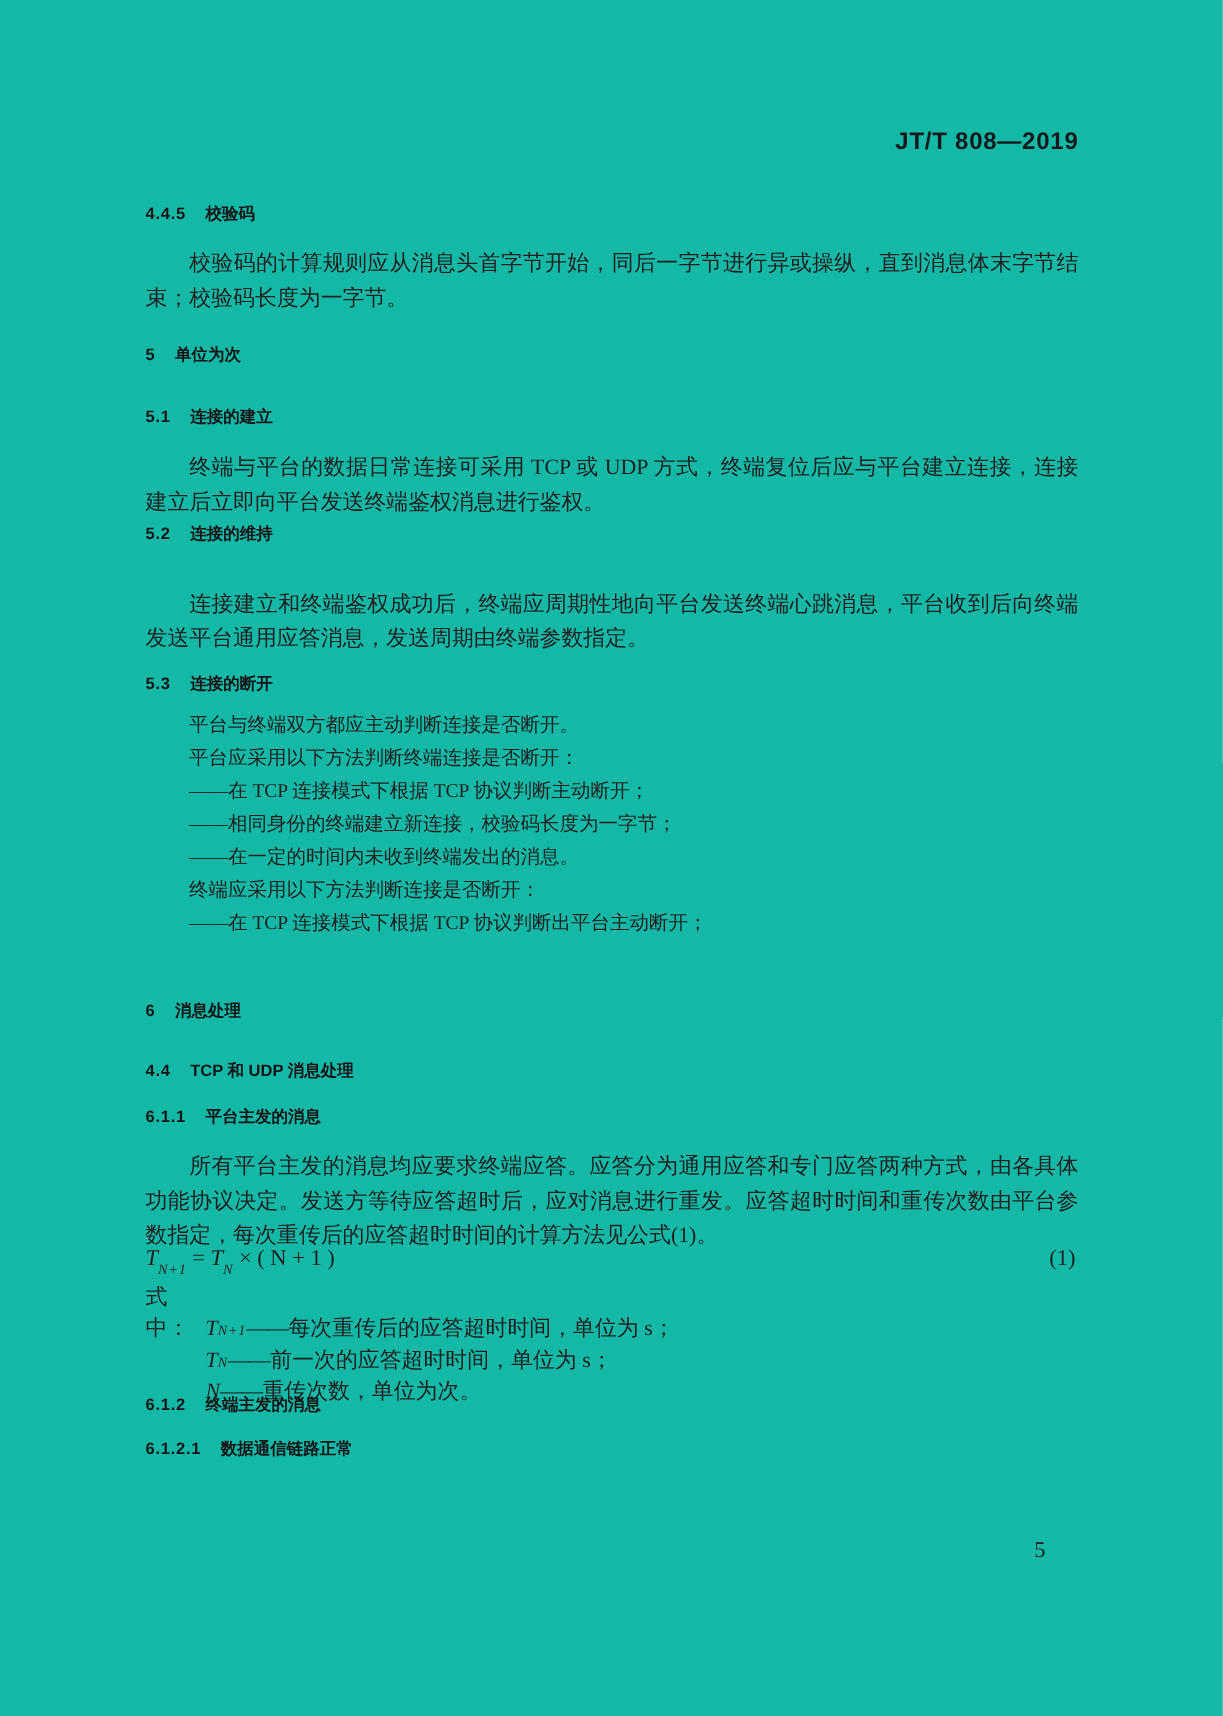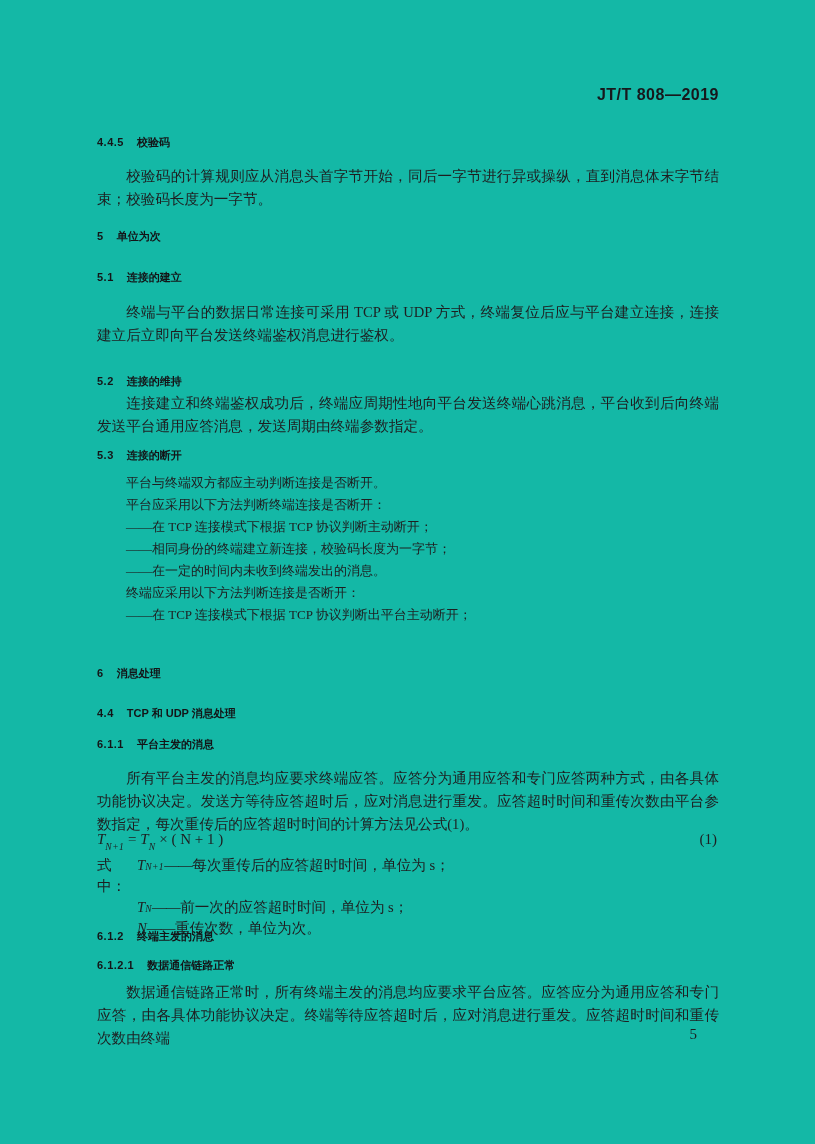--- a/index.html
+++ b/index.html
@@ -28,21 +28,21 @@
   .list53 div{
     font-size:13px;line-height:22px;padding-left:29px;color:#1e1e20;
   }
   .formula-row{top:831px;height:24px;}
   .formula-center{
     display:block;text-align:left;font-size:15px;color:#1e1e20;
   }
   .formula-no{position:absolute;right:2px;top:0;font-size:15px;}
   .var{font-style:italic;font-family:"Liberation Serif",serif;}
   sub.vsub{font-size:9.5px;font-style:italic;position:relative;bottom:-2px;letter-spacing:0.5px;}
-  .where .row{display:flex;align-items:flex-start;font-size:14.6px;line-height:21px;color:#1e1e20;}
+  .where .row{display:flex;align-items:flex-end;font-size:14.6px;line-height:21px;color:#1e1e20;}
   .where .prefix{display:inline-block;width:40px;flex:0 0 40px;}
   .where .dash{letter-spacing:-0.5px;}
   .page-num{top:1026px;width:600px;text-align:right;font-size:15px;color:#1e1e20;}
 </style>
 </head>
 <body>
 
 <div class="page">
 
   <div class="block doc-header">JT/T 808—2019</div>
@@ -54,21 +54,21 @@
 
   <div class="block heading" style="top:229px">
     <span class="num">5</span><span>单位为次</span>
   </div>
 
   <div class="block heading" style="top:270px">
     <span class="num">5.1</span><span>连接的建立</span>
   </div>
   <div class="block body-text indent" style="top:301px">终端与平台的数据日常连接可采用 TCP 或 UDP 方式，终端复位后应与平台建立连接，连接建立后立即向平台发送终端鉴权消息进行鉴权。</div>
 
-  <div class="block heading" style="top:374px">
+  <div class="block heading" style="top:348px">
     <span class="num">5.2</span><span>连接的维持</span>
   </div>
   <div class="block body-text indent" style="top:392px">连接建立和终端鉴权成功后，终端应周期性地向平台发送终端心跳消息，平台收到后向终端发送平台通用应答消息，发送周期由终端参数指定。</div>
 
   <div class="block heading" style="top:448px">
     <span class="num">5.3</span><span>连接的断开</span>
   </div>
   <div class="block list53" style="top:472px">
     <div>平台与终端双方都应主动判断连接是否断开。</div>
     <div>平台应采用以下方法判断终端连接是否断开：</div>
@@ -120,17 +120,16 @@
     </div>
   </div>
 
   <div class="block heading" style="top:929px">
     <span class="num">6.1.2</span><span>终端主发的消息</span>
   </div>
 
   <div class="block heading" style="top:958px">
     <span class="num">6.1.2.1</span><span>数据通信链路正常</span>
   </div>
-  <div class="block body-text indent" style="top:981px">数据通信链路正常时，所有终端主发的消息均应要求平台应答。应答应分为通用应答和专门应答，由各具体功能协议决定。终端等待应答超时后，应对消息进行重发。应答超时时间和重传次数由终端</div>
 
   <div class="block page-num">5</div>
 
 </div>
 
 </body></html>

